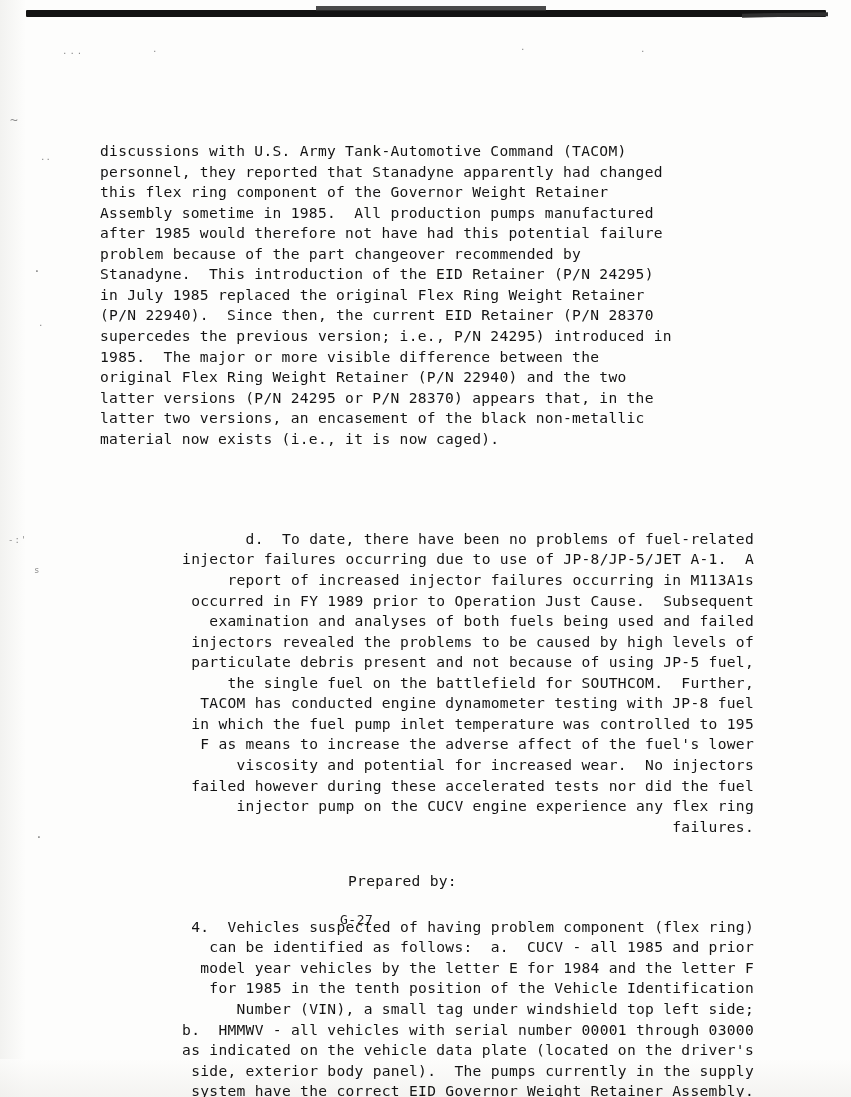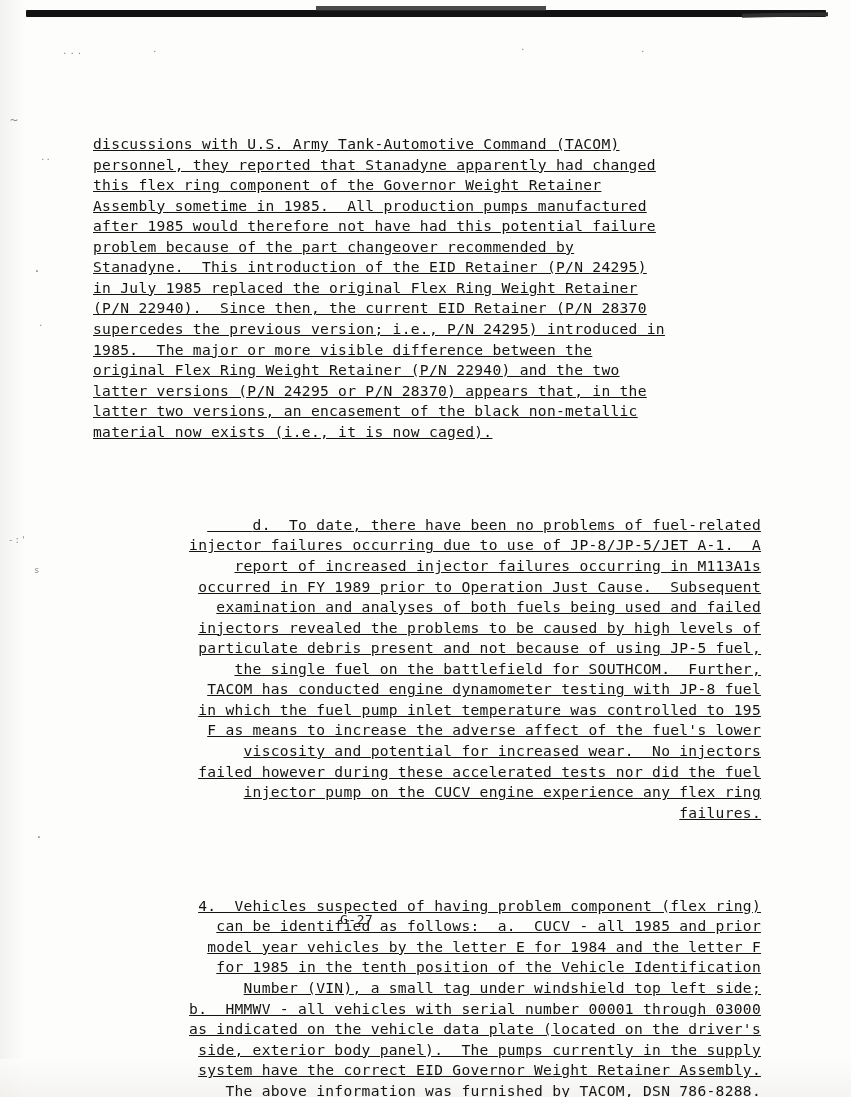--- a/index.html
+++ b/index.html
@@ -95,22 +95,21 @@
     font-size: 14.6px;
     line-height: 20.55px;
     letter-spacing: 0.02em;
     white-space: pre-wrap;
     color: #141414;
     font-family: "DejaVu Sans Mono", monospace;
   }
 
   .para {
     white-space: pre-wrap;
-    margin: 11px;
-    text-decoration: underline;
+    margin: 18px;
   }
   .para + .para {
     margin-top: 20.55px;
     text-align: right;
   }
 
   .signature-block {
     position: absolute;
     left: 348px;
     top: 830px;
@@ -197,17 +196,18 @@
 for 1985 in the tenth position of the Vehicle Identification
 Number (VIN), a small tag under windshield top left side;
 b.  HMMWV - all vehicles with serial number 00001 through 03000
 as indicated on the vehicle data plate (located on the driver's
 side, exterior body panel).  The pumps currently in the supply
 system have the correct EID Governor Weight Retainer Assembly.
 The above information was furnished by TACOM, DSN 786-8288.</p>
   </div>
 
   <div class="signature-block">
+    <p class="sig-prepared">Prepared by:</p>
   </div>
 
   <div class="page-number">G-27</div>
 
 </div>
 
 </body></html>

